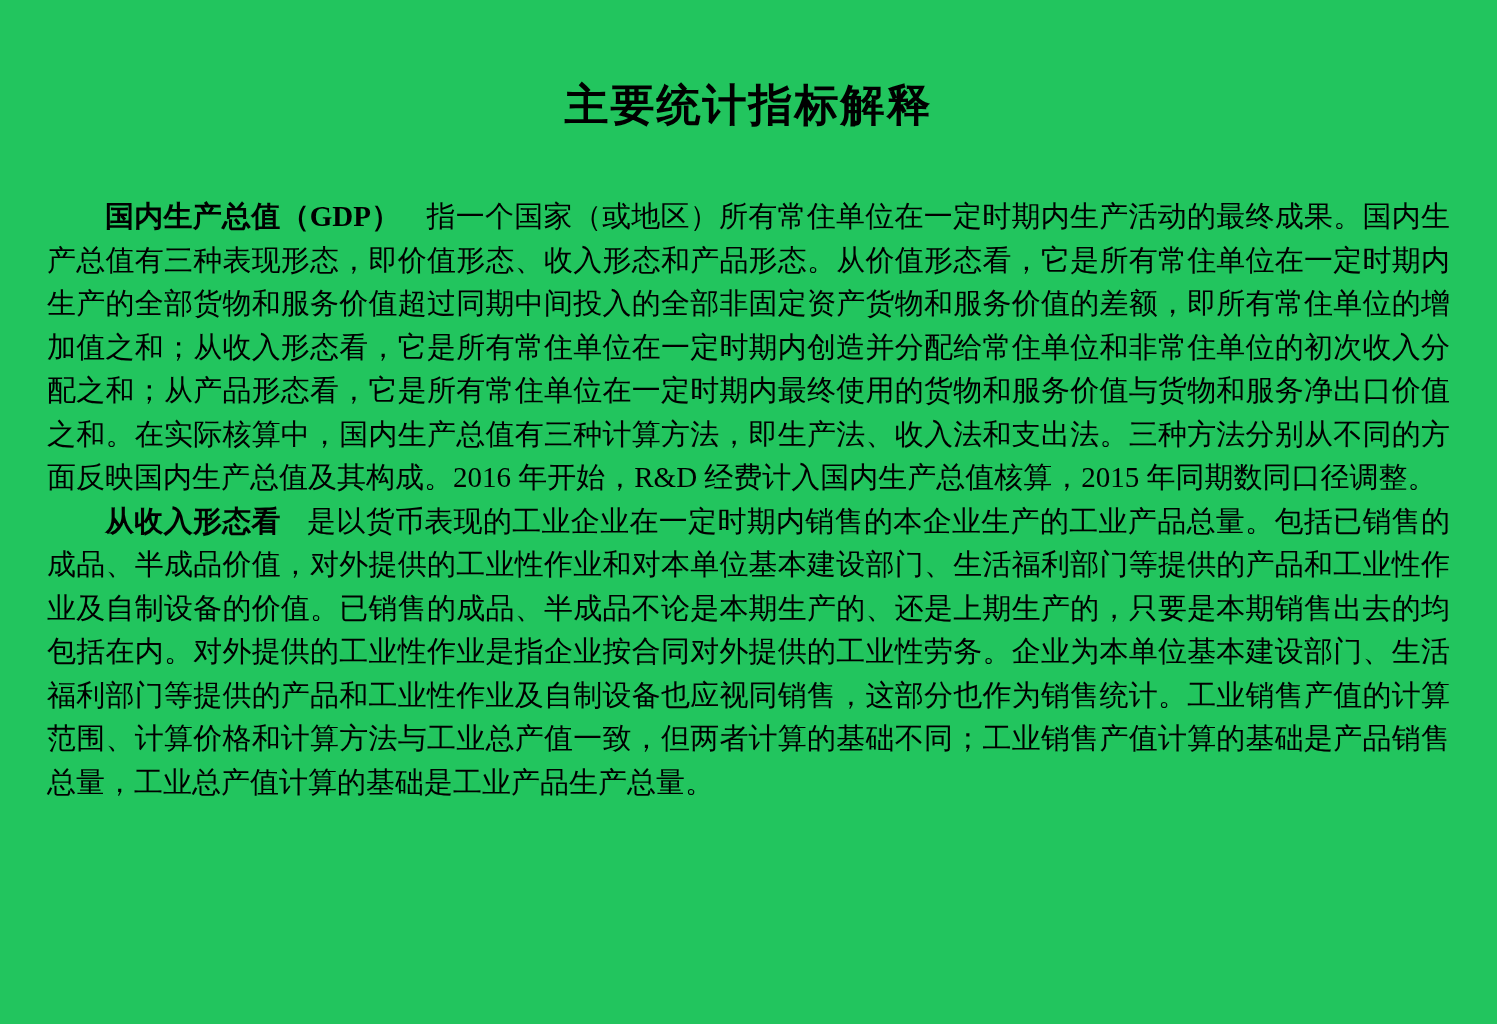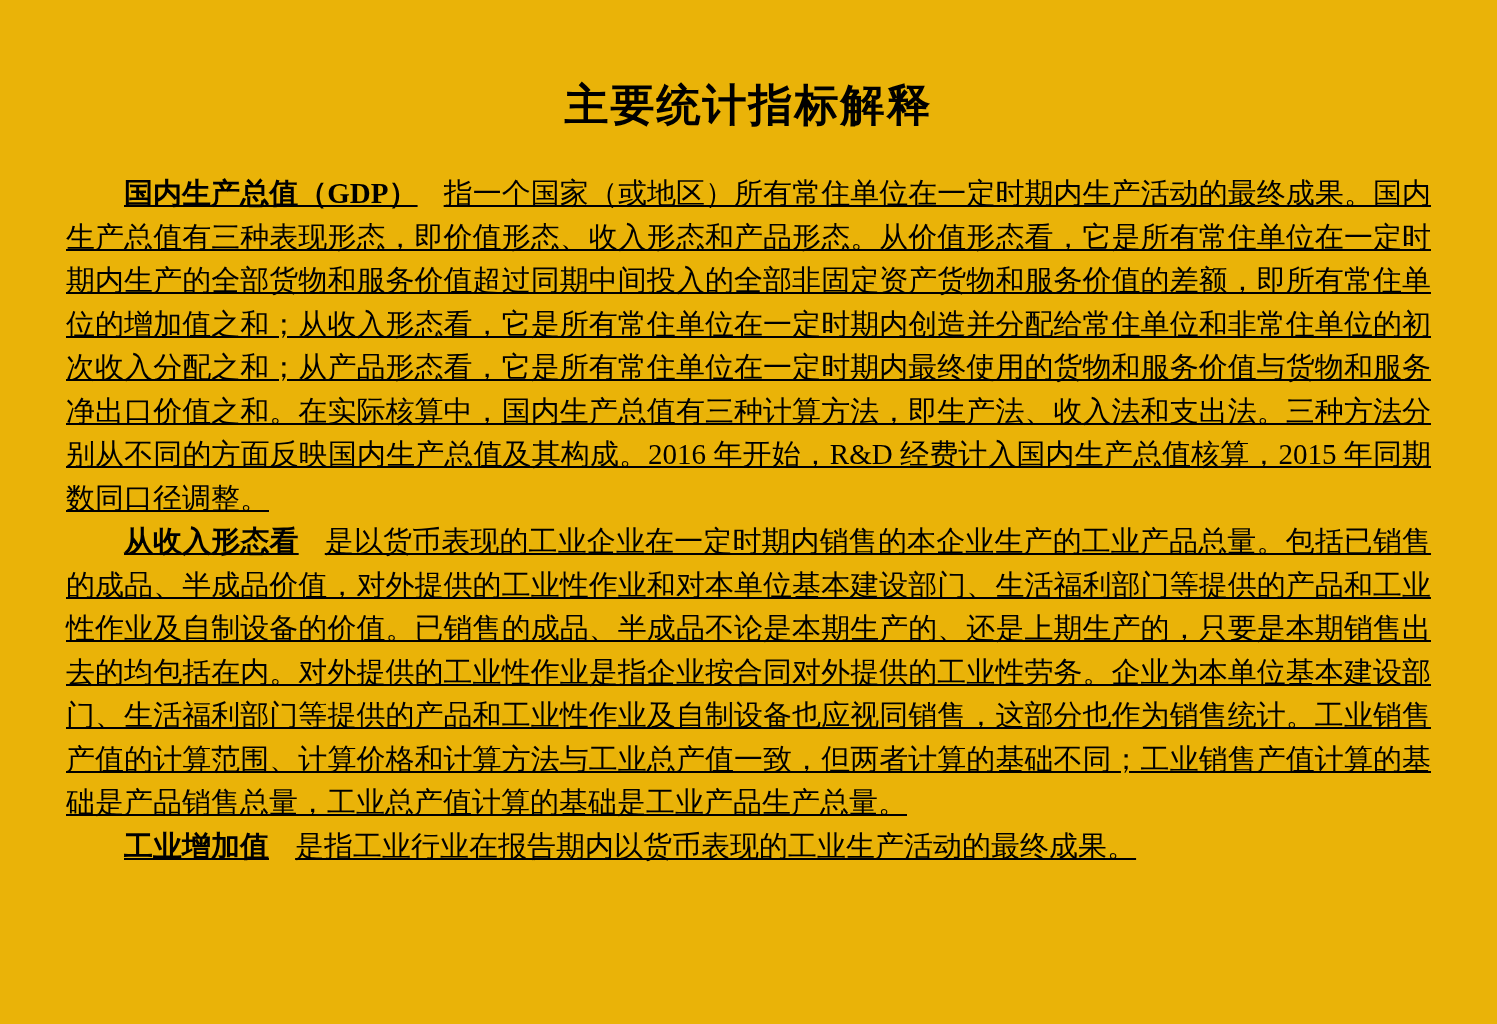--- a/index.html
+++ b/index.html
@@ -7,37 +7,36 @@
   body {
     width: 1497px;
     height: 1024px;
     font-family: "Liberation Serif", "DejaVu Serif", serif;
     color: #000000;
     overflow: hidden;
   }
   .page {
     width: 1497px;
     height: 1024px;
-    background: #eab308;
-    padding: 0 66px;
+    background: #22c55e;
+    padding: 0 47px;
     position: relative;
   }
   .doc-title {
     padding-top: 74px;
     text-align: center;
     font-family: "Liberation Sans", "DejaVu Sans", sans-serif;
     font-weight: bold;
     font-size: 44px;
     line-height: 62px;
     letter-spacing: 2px;
     color: #000000;
   }
   .content {
-    margin-top: 36px;
-    text-decoration: underline;
+    margin-top: 59px;
   }
   .para {
     font-size: 29px;
     line-height: 43.5px;
     text-align: justify;
     text-indent: 2em;
     color: #000000;
   }
   .term {
     font-weight: bold;
@@ -60,18 +59,17 @@
 <div class="page">
 
   <h1 class="doc-title">主要统计指标解释</h1>
 
   <div class="content">
 
     <p class="para"><span class="term">国内生产总值（GDP）</span><span>指一个国家（或地区）所有常住单位在一定时期内生产活动的最终成果。国内生产总值有三种表现形态，即价值形态、收入形态和产品形态。从价值形态看，它是所有常住单位在一定时期内生产的全部货物和服务价值超过同期中间投入的全部非固定资产货物和服务价值的差额，即所有常住单位的增加值之和；从收入形态看，它是所有常住单位在一定时期内创造并分配给常住单位和非常住单位的初次收入分配之和；从产品形态看，它是所有常住单位在一定时期内最终使用的货物和服务价值与货物和服务净出口价值之和。在实际核算中，国内生产总值有三种计算方法，即生产法、收入法和支出法。三种方法分别从不同的方面反映国内生产总值及其构成。2016 年开始，R&amp;D 经费计入国内生产总值核算，2015 年同期数同口径调整。</span></p>
 
     <p class="para"><span class="term">从收入形态看</span><span>是以货币表现的工业企业在一定时期内销售的本企业生产的工业产品总量。包括已销售的成品、半成品价值，对外提供的工业性作业和对本单位基本建设部门、生活福利部门等提供的产品和工业性作业及自制设备的价值。已销售的成品、半成品不论是本期生产的、还是上期生产的，只要是本期销售出去的均包括在内。对外提供的工业性作业是指企业按合同对外提供的工业性劳务。企业为本单位基本建设部门、生活福利部门等提供的产品和工业性作业及自制设备也应视同销售，这部分也作为销售统计。工业销售产值的计算范围、计算价格和计算方法与工业总产值一致，但两者计算的基础不同；工业销售产值计算的基础是产品销售总量，工业总产值计算的基础是工业产品生产总量。</span></p>
 
-    <p class="para"><span class="term">工业增加值</span><span>是指工业行业在报告期内以货币表现的工业生产活动的最终成果。</span></p>
 
   </div>
 
 
 </div>
 
 </body></html>

